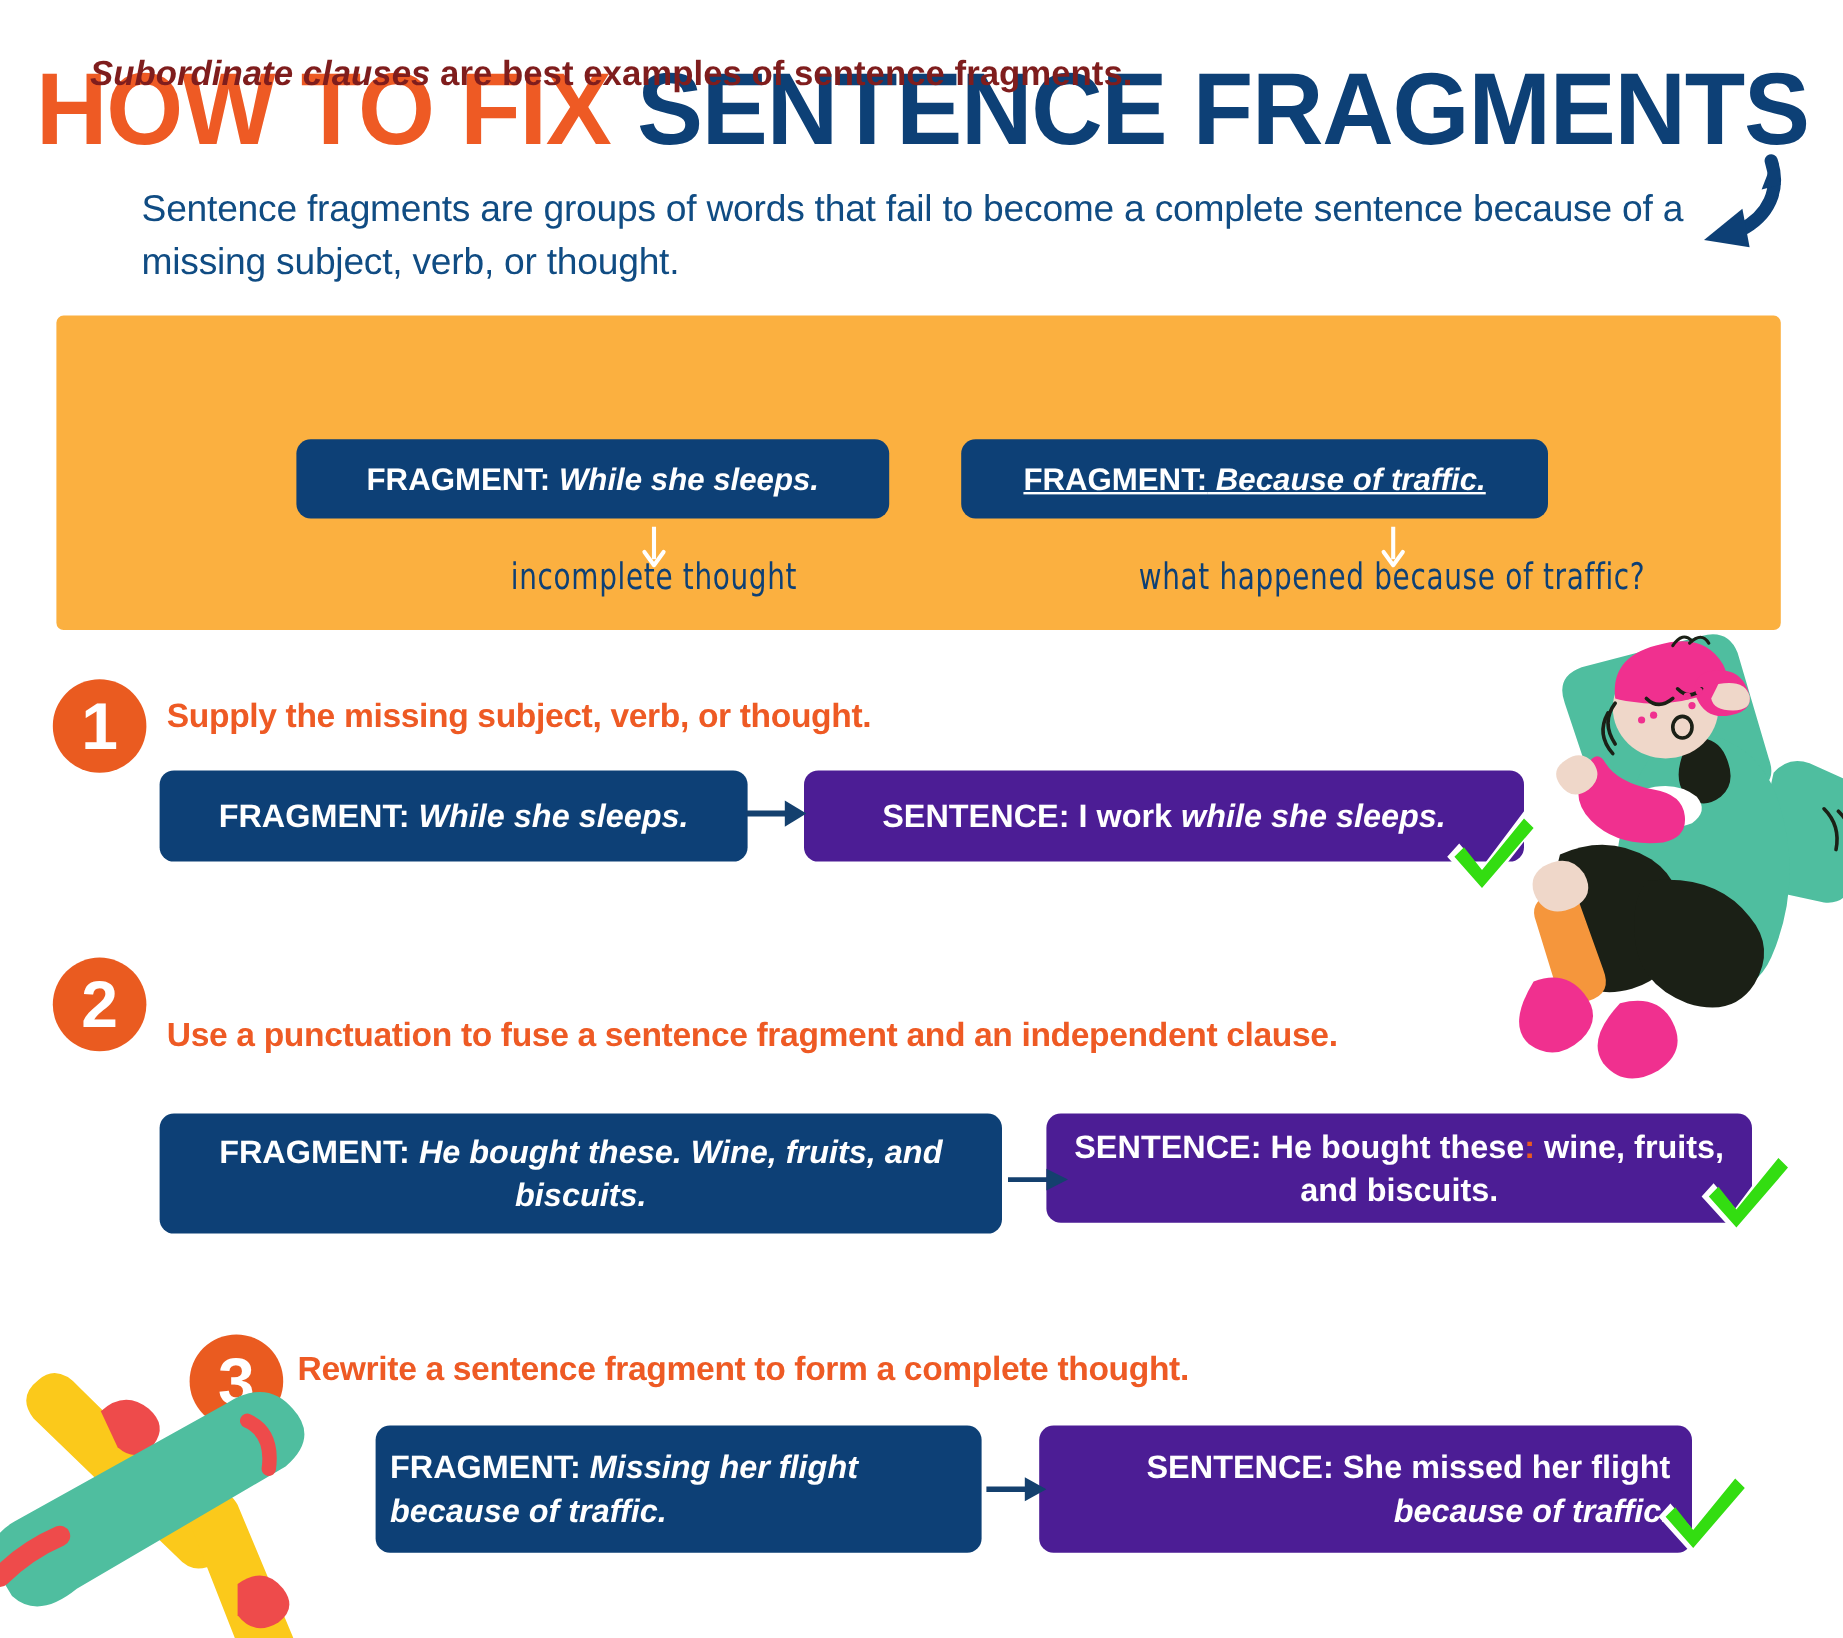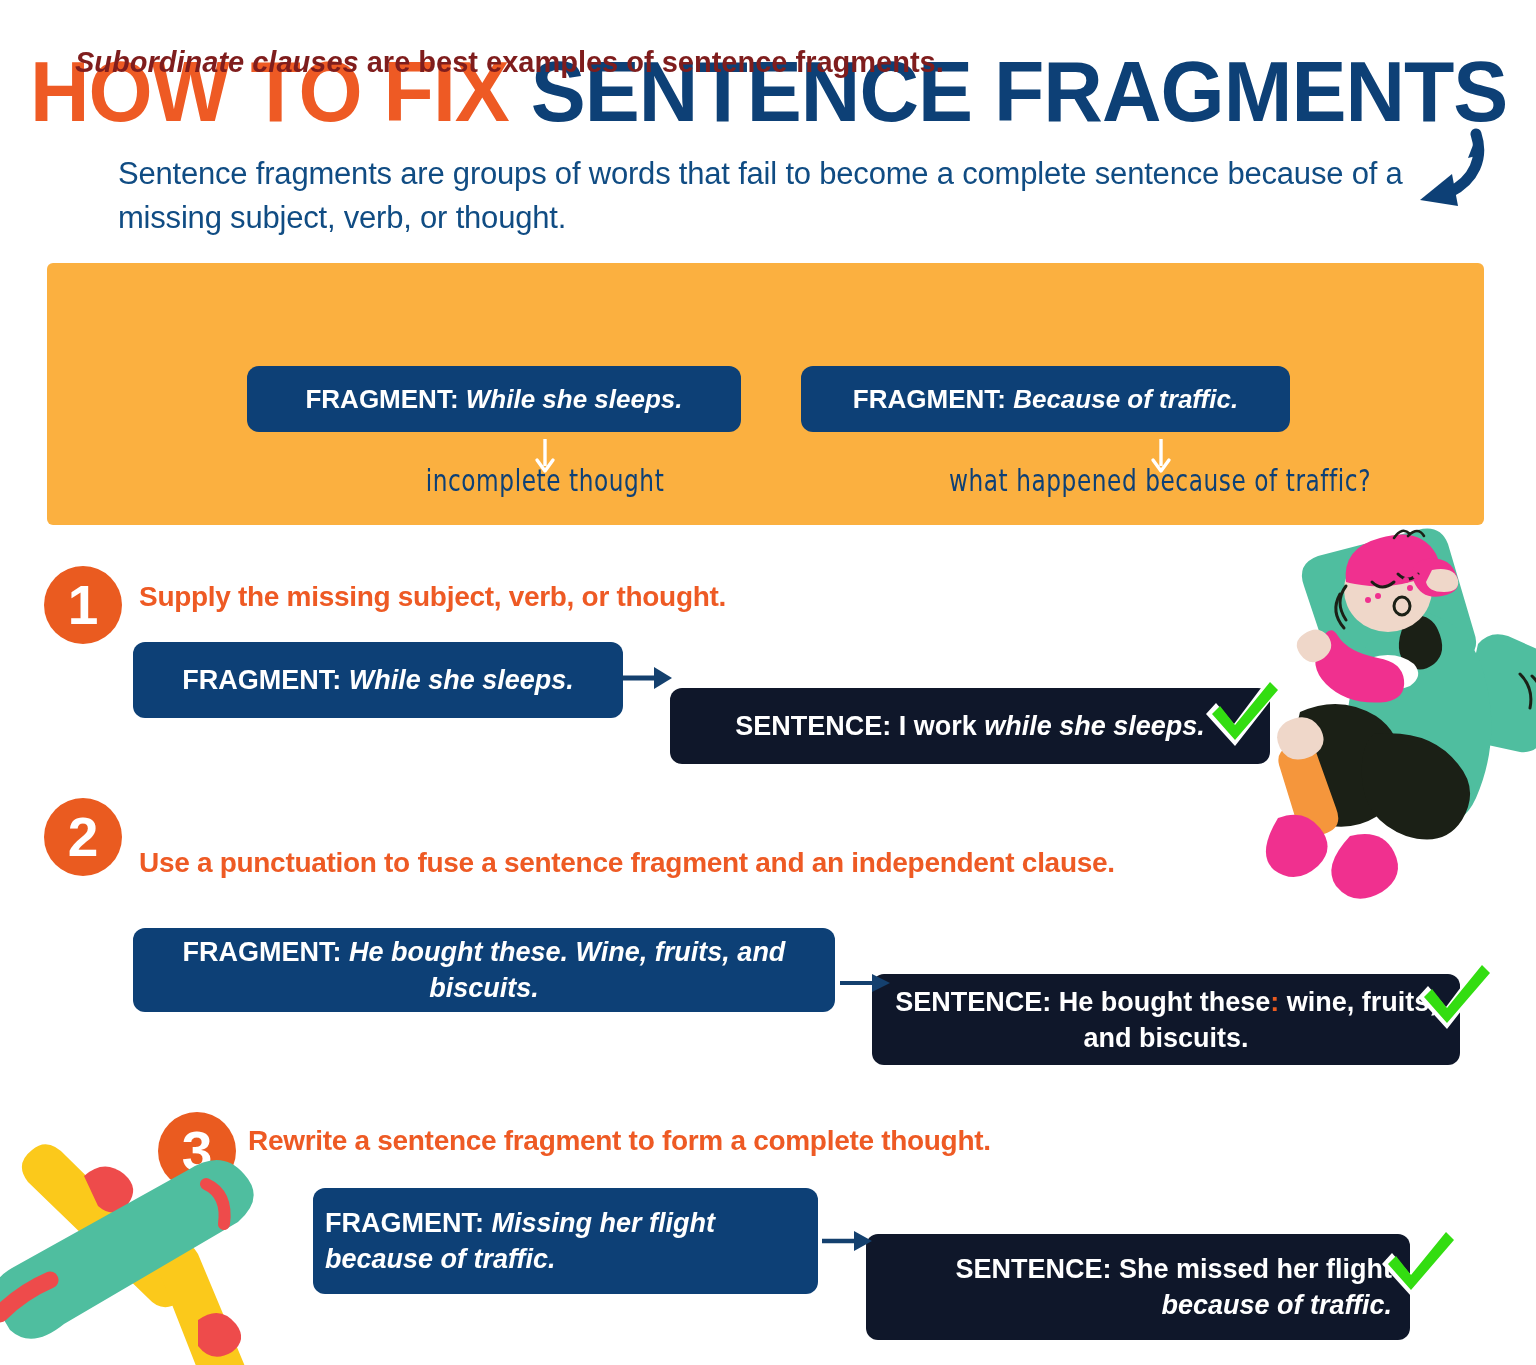--- a/index.html
+++ b/index.html
@@ -46,21 +46,21 @@
 
   .frag-chip{
     position:absolute;background:#0D4076;border-radius:12px;
     color:#ffffff;font-size:26px;font-weight:bold;
     display:flex;align-items:center;justify-content:center;
     text-align:center;padding:0 16px;box-sizing:border-box;
     line-height:30px;
   }
   .frag-chip .it{font-style:italic;font-weight:bold;}
   #chipA{left:247px;top:366px;width:494px;height:66px;}
-  #chipB{left:801px;top:366px;width:489px;height:66px;}
+  #chipB{left:801px;top:366px;width:489px;height:66px;text-decoration:underline;}
 
   .down-arrow{position:absolute;width:26px;height:36px;}
   #dnA{left:532px;top:438px;}
   #dnB{left:1148px;top:438px;}
 
   .hand-note{
     position:absolute;color:#0D4076;
     font-family:"DejaVu Sans", sans-serif;
     font-size:25px;font-weight:normal;text-align:center;
     letter-spacing:0.6px;
@@ -82,39 +82,39 @@
     font-size:28px;line-height:45px;font-weight:bold;letter-spacing:-0.3px;
   }
 
   .box{
     position:absolute;border-radius:12px;box-sizing:border-box;
     display:flex;align-items:center;justify-content:center;text-align:center;
     color:#ffffff;font-size:27px;font-weight:bold;line-height:36px;
     padding:6px 18px;
   }
   .box.navy{background:#0D4076;}
-  .box.amber{background:#0f172a;margin-top:46px;}
+  .box.amber{background:#4c1d95;}
   .box .it{font-style:italic;font-weight:bold;}
   .box .colon-hl{color:#EA5B20;font-weight:bold;}
 
   .r-arrow{position:absolute;height:34px;width:52px;}
   .check{position:absolute;width:86px;height:86px;}
 
   
   #s1circle{left:44px;top:566px;}
   #s1head{left:139px;top:574px;width:1080px;}
   #s1frag{left:133px;top:642px;width:490px;height:76px;}
   #s1sent{left:670px;top:642px;width:600px;height:76px;}
   #s1arrow{left:620px;top:661px;}
   #s1check{left:1200px;top:672px;}
 
   
   #s2circle{left:44px;top:798px;}
   #s2head{left:139px;top:804px;width:1100px;margin-top:36px;}
-  #s2frag{left:133px;top:928px;width:702px;height:84px;}
+  #s2frag{left:133px;top:928px;width:702px;height:100px;}
   #s2sent{left:872px;top:928px;width:588px;height:91px;}
   #s2arrow{left:838px;top:966px;}
   #s2check{left:1412px;top:955px;}
 
   
   #s3circle{left:158px;top:1112px;}
   #s3head{left:248px;top:1118px;width:1260px;}
   #s3frag{left:313px;top:1188px;width:505px;height:106px;}
   #s3sent{left:866px;top:1188px;width:544px;height:106px;}
   #s3arrow{left:820px;top:1224px;}

